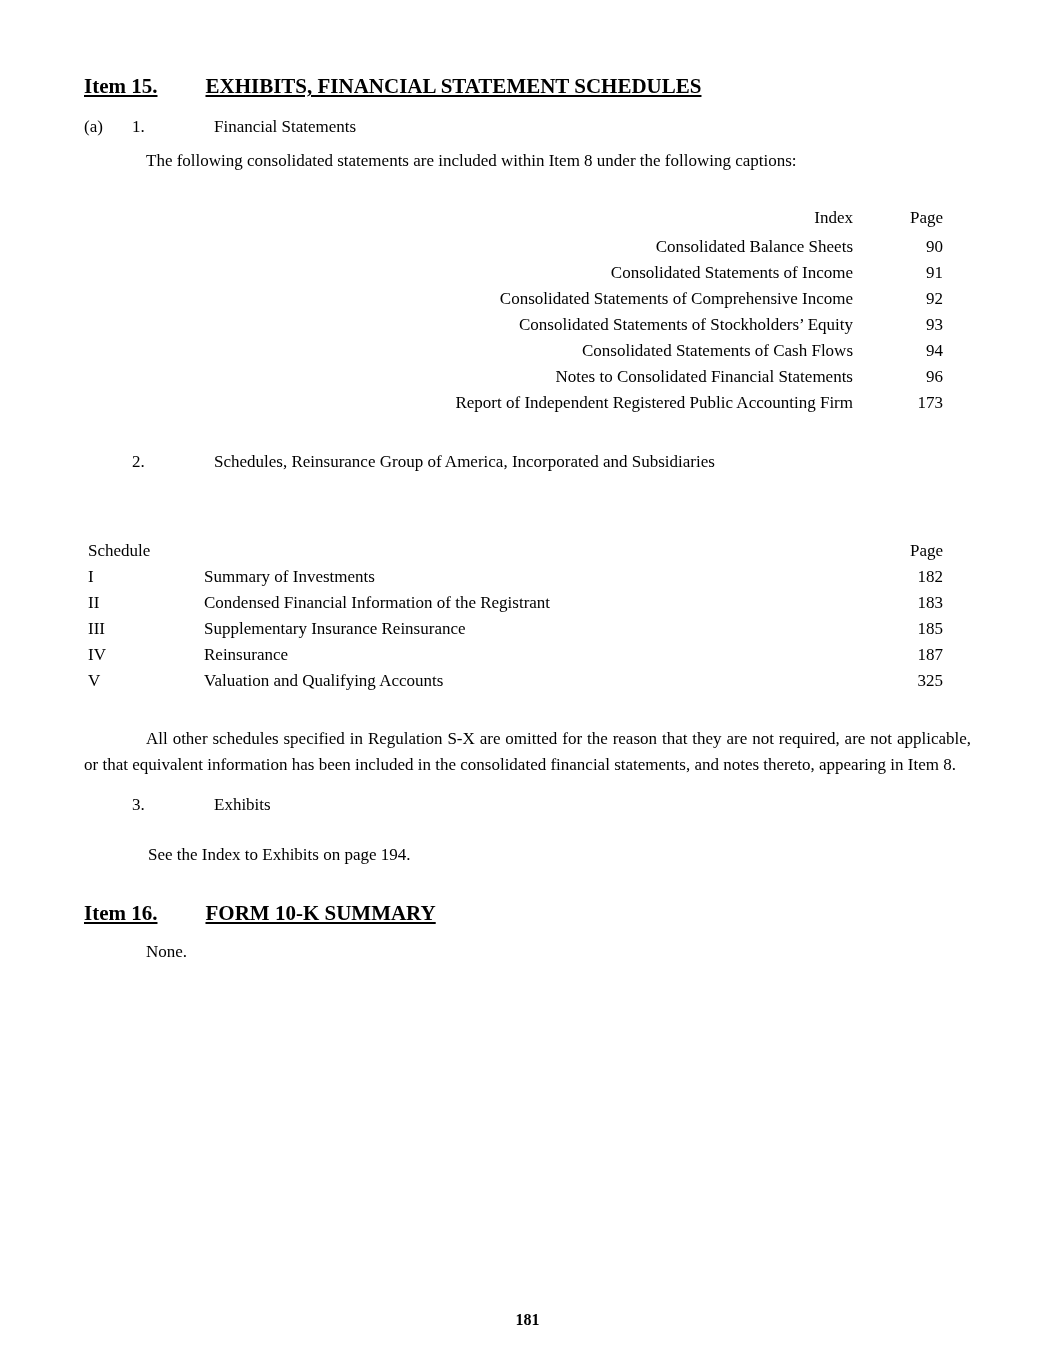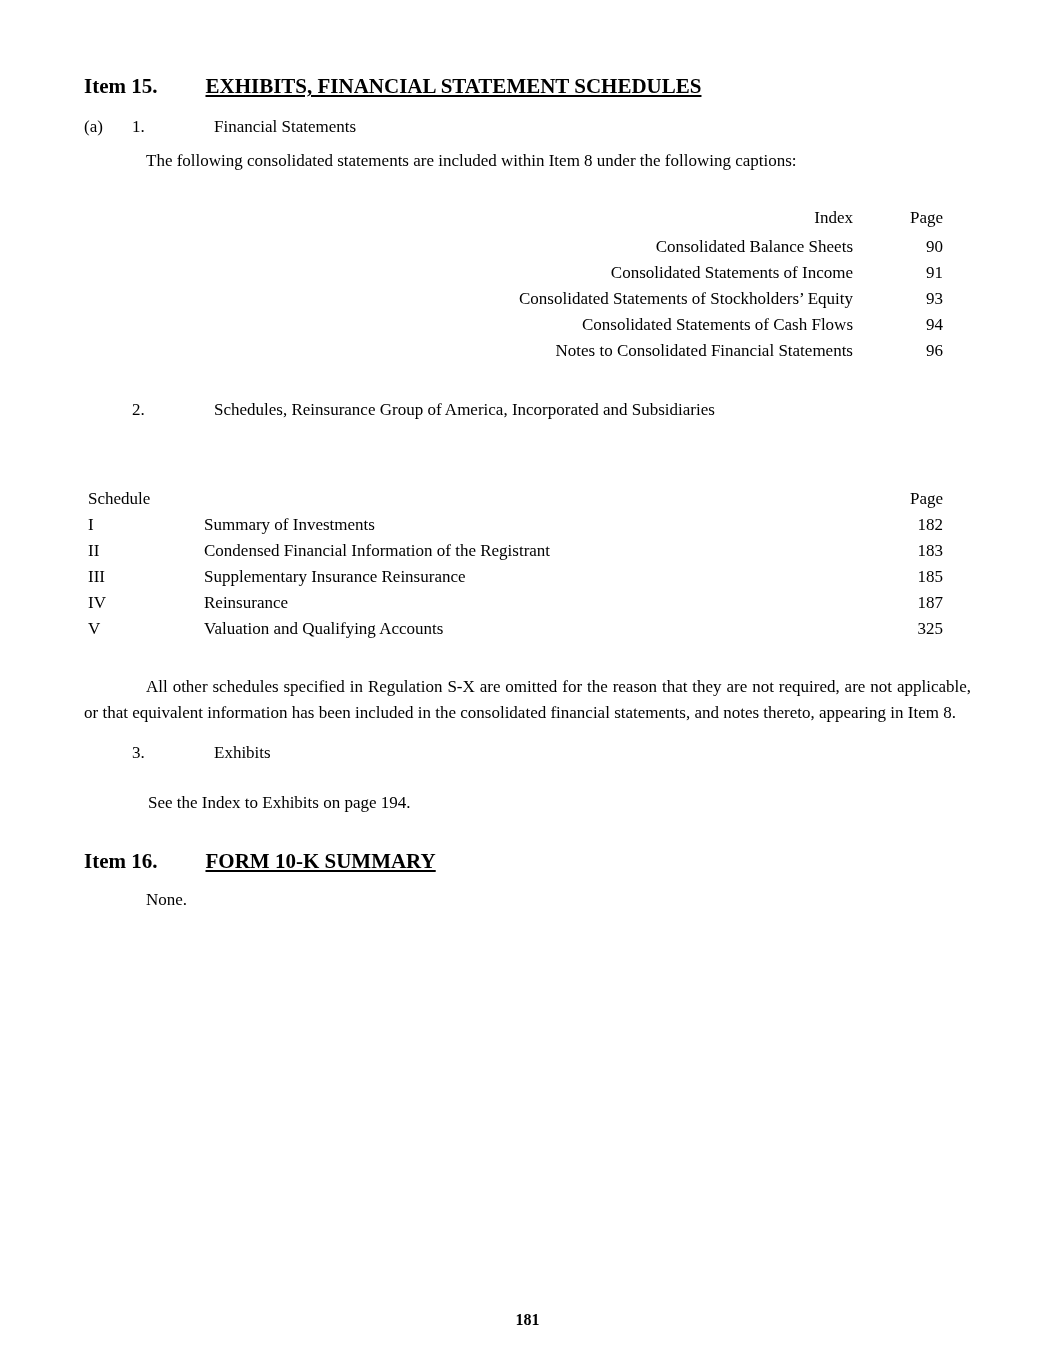--- a/index.html
+++ b/index.html
@@ -23,20 +23,21 @@
   }
 
   
   .item-heading {
     font-size: 21px;
     margin: 14px 0 0 0;
     display: flex;
     align-items: baseline;
   }
   .item-heading .item-label {
+    text-decoration: underline;
     white-space: nowrap;
   }
   .item-heading .item-title {
     text-decoration: underline;
     margin-left: 48px;
     white-space: nowrap;
     text-align: center;
   }
 
   
@@ -183,30 +184,38 @@
       </tr>
       <tr>
         <td class="desc">Consolidated Balance Sheets</td>
         <td class="pagecol">90</td>
       </tr>
       <tr>
         <td class="desc">Consolidated Statements of Income</td>
         <td class="pagecol">91</td>
       </tr>
       <tr>
+        <td class="desc">Consolidated Statements of Comprehensive Income</td>
+        <td class="pagecol">92</td>
+      </tr>
+      <tr>
         <td class="desc">Consolidated Statements of Stockholders’ Equity</td>
         <td class="pagecol">93</td>
       </tr>
       <tr>
         <td class="desc">Consolidated Statements of Cash Flows</td>
         <td class="pagecol">94</td>
       </tr>
       <tr>
         <td class="desc">Notes to Consolidated Financial Statements</td>
         <td class="pagecol">96</td>
+      </tr>
+      <tr>
+        <td class="desc">Report of Independent Registered Public Accounting Firm</td>
+        <td class="pagecol">173</td>
       </tr>
     </tbody>
   </table>
 
   <div class="sub-line heading-2">
     <span class="paren"></span>
     <span class="num">2.</span>
     <span class="txt">Schedules, Reinsurance Group of America, Incorporated and Subsidiaries</span>
   </div>
 

